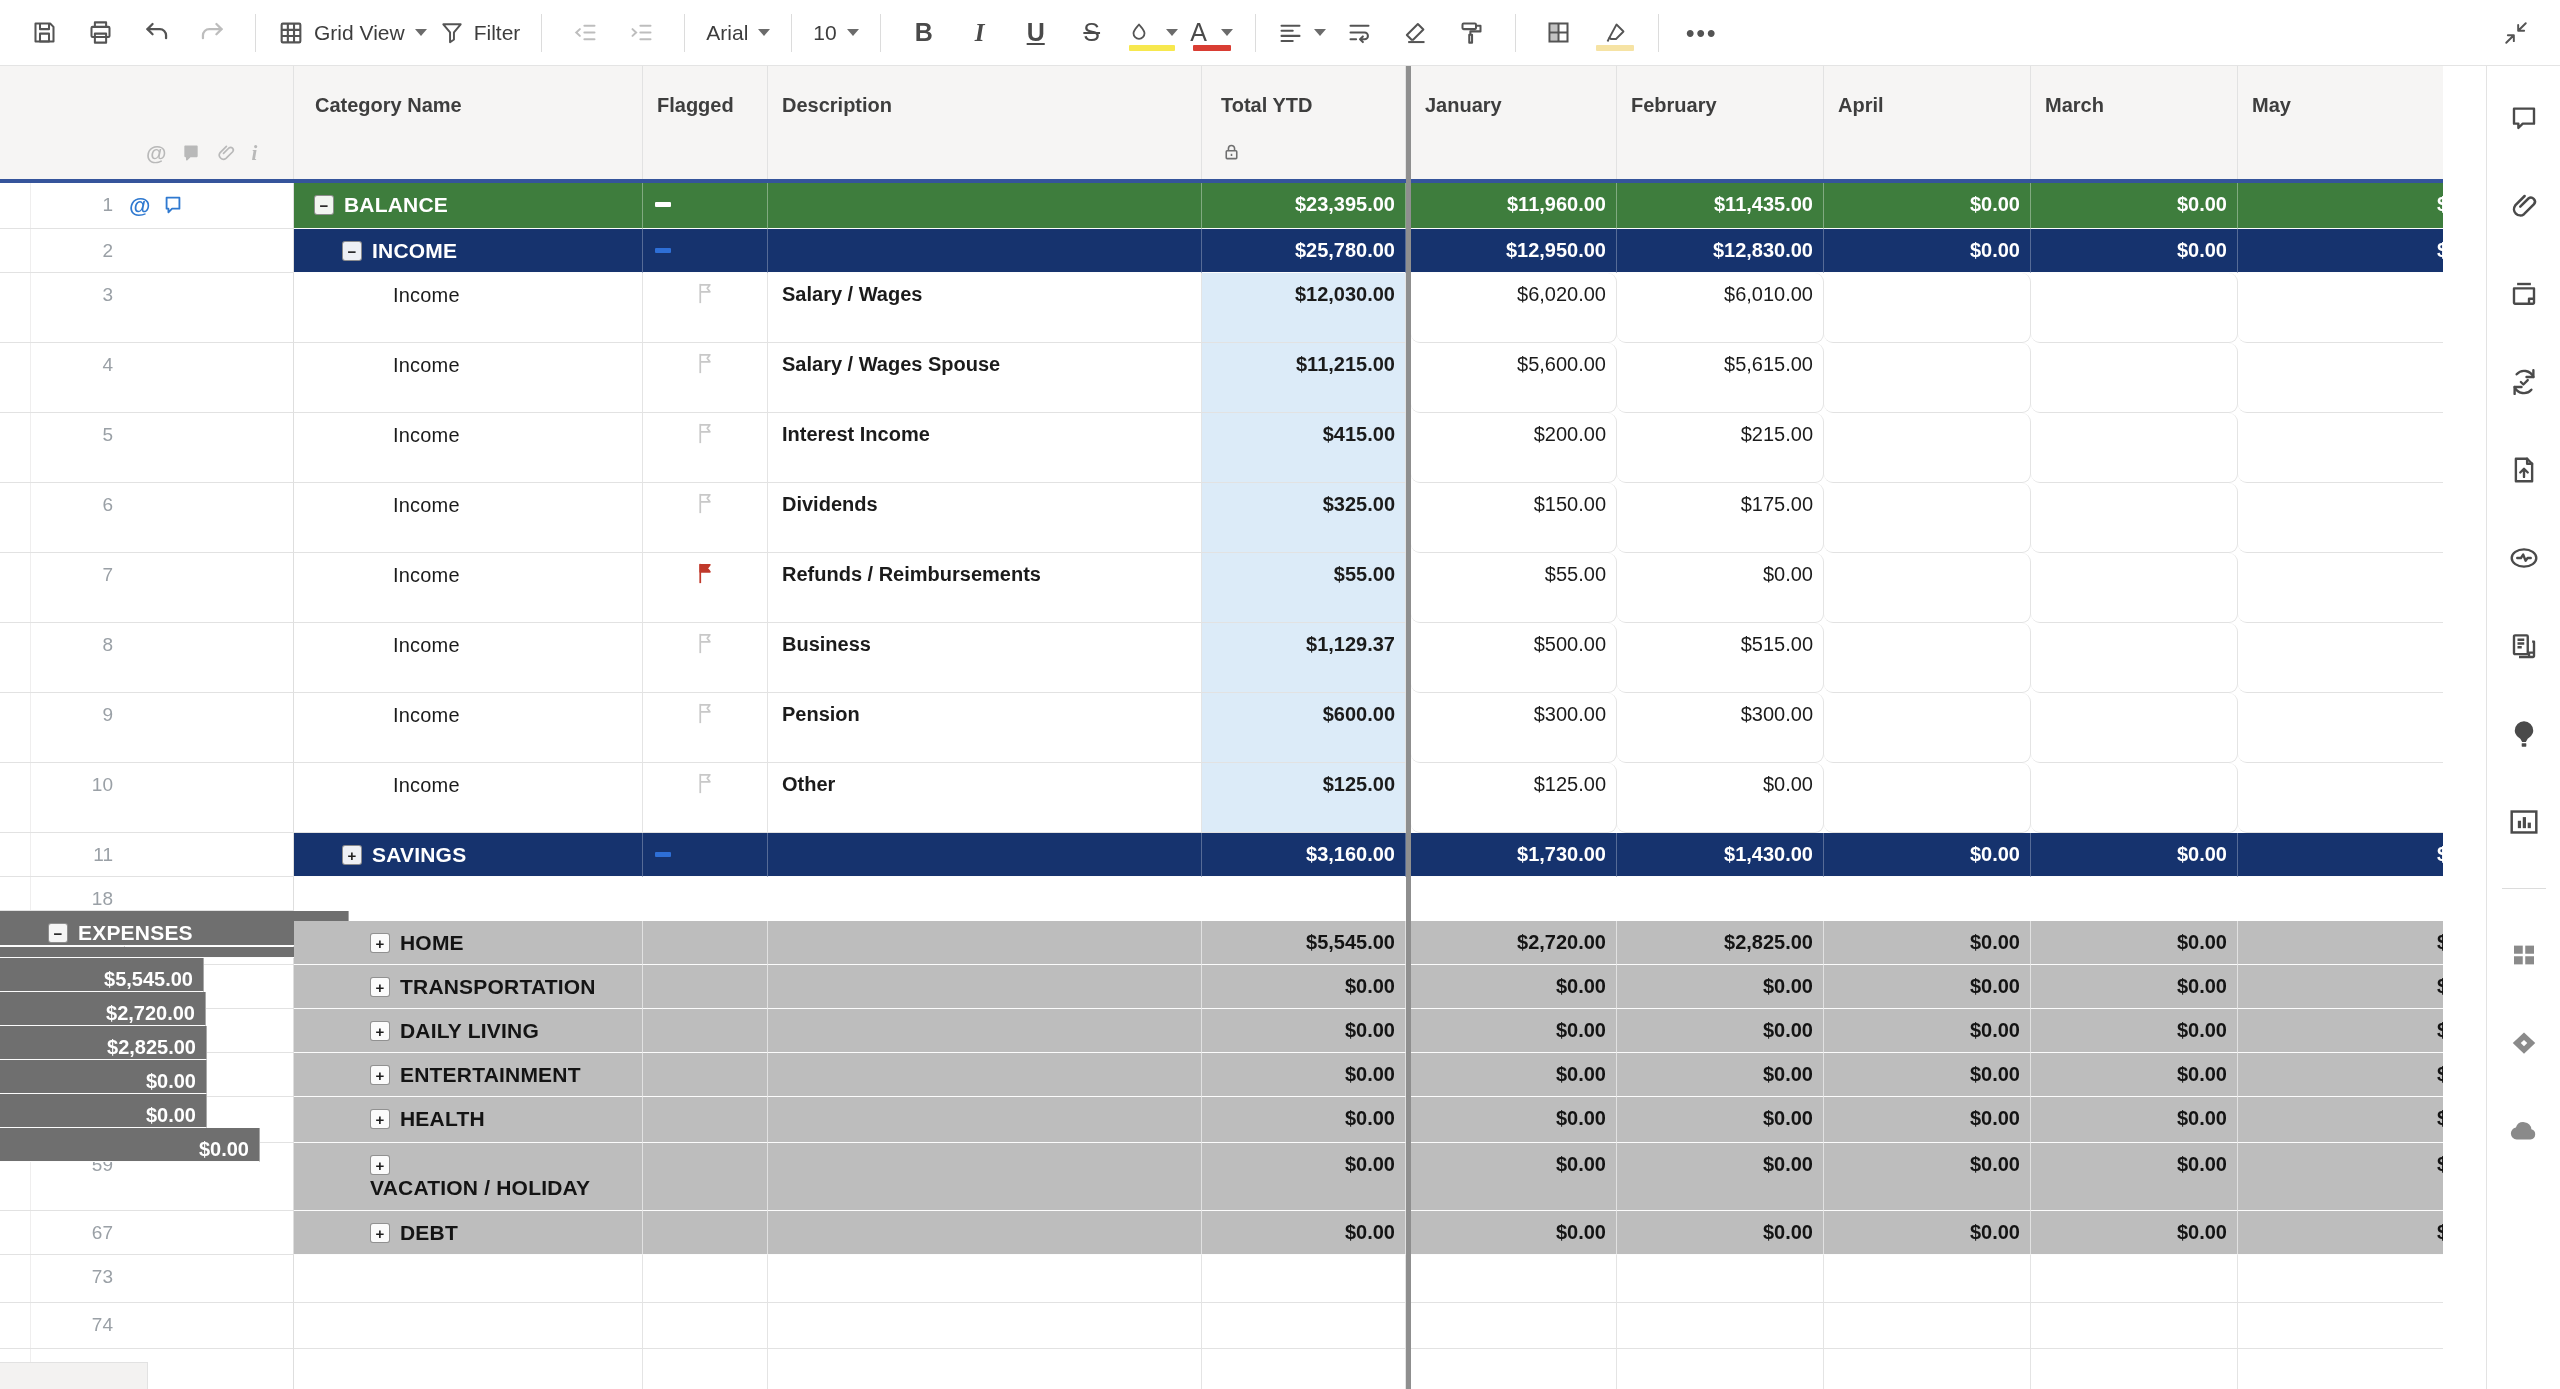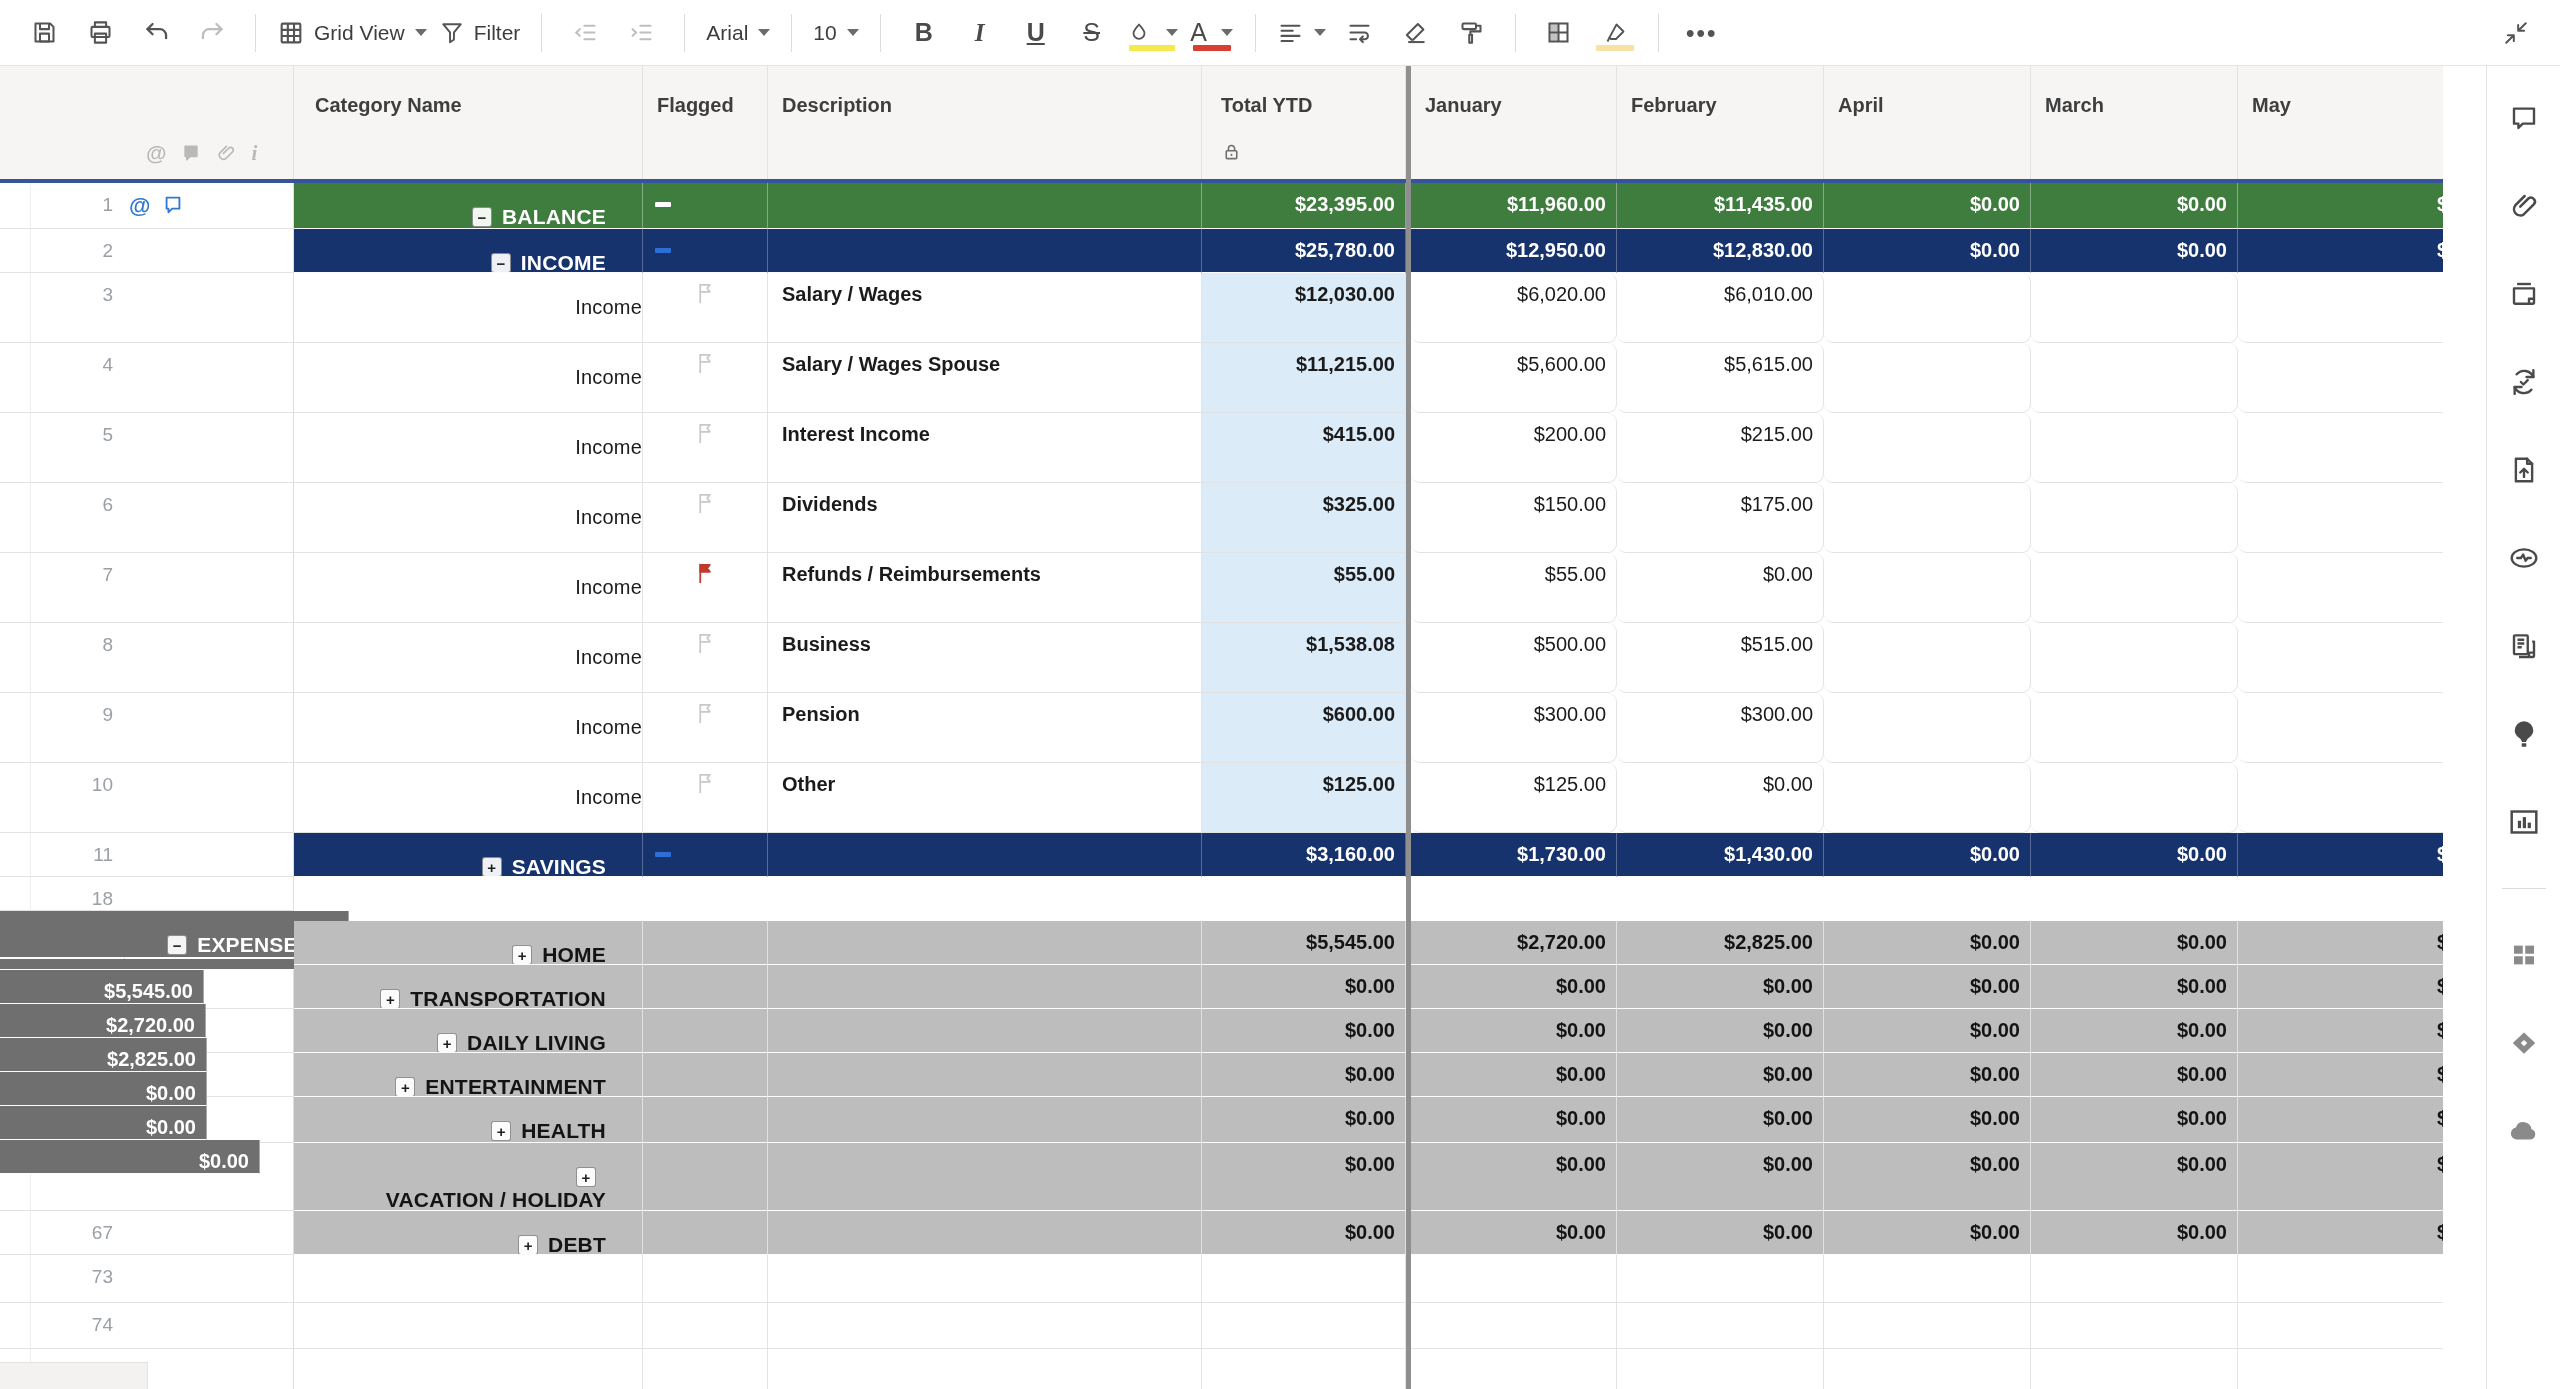--- a/index.html
+++ b/index.html
@@ -53,21 +53,21 @@
   .gutter .strip{width:30px;border-right:1px solid #efeeee;flex:none;}
   .gutter .num{width:98px;text-align:right;padding:11px 16px 0 0;font-size:19px;color:#9aa0a6;box-sizing:border-box;flex:none;}
   .gutter .ricons{display:flex;gap:12px;padding-top:11px;color:var(--rowblue);align-items:flex-start;}
   .gutter .ricons .gi{font-size:22px;font-weight:bold;line-height:24px;}
   
   .row.green  .cell{background:var(--green);color:#fff;border-right-color:rgba(255,255,255,.35);border-bottom-color:#fcfcfc;}
   .row.navy   .cell{background:var(--navy);color:#fff;border-right-color:rgba(255,255,255,.28);border-bottom-color:#fcfcfc;}
   .row.dgray  .cell{background:var(--dgray);color:#fff;border-right-color:rgba(255,255,255,.4);border-bottom-color:#fcfcfc;}
   .row.lgray  .cell{background:var(--lgray);color:#141414;border-right-color:rgba(255,255,255,.55);border-bottom-color:#fcfcfc;}
   .row.green .cell.sp,.row.navy .cell.sp,.row.dgray .cell.sp,.row.lgray .cell.sp{background:transparent;}
-  .cat{padding-top:22px;text-align:right;}
+  .cat{padding-top:10px;}
   .cat .label{font-weight:bold;font-size:21px;letter-spacing:.2px;line-height:24px;display:inline-block;vertical-align:top;}
   .cat.childcat .label{font-weight:normal;font-size:20px;}
   .toggle{display:inline-flex;width:18px;height:18px;border-radius:3px;background:rgba(255,255,255,.93);
     border:1px solid rgba(40,40,40,.5);color:#1d1d1d;font-size:15px;font-weight:bold;
     align-items:center;justify-content:center;margin-right:10px;vertical-align:top;margin-top:2px;line-height:1;}
   .desc{font-weight:bold;padding:10px 0 0 14px;}
   .money{text-align:right;padding:10px 10px 0 0;font-weight:bold;white-space:nowrap;}
   .money.reg{font-weight:normal;border-radius:9px;}
   .cell.ytdchild{background:var(--ytdbg);}
   .dash{display:block;width:16px;height:5px;border-radius:1px;margin:19px 0 0 12px;}
@@ -417,21 +417,21 @@
           <span class="num">8</span>
         </div>
         <div class="cell cat w-cat colored childcat" style="padding-left: 99px;"><span class="label">Income</span></div>
         <div class="cell w-flag colored flagwrap"><span style="display:inline-flex;">
             <svg width="21" height="25" viewBox="0 0 24 28" fill="none" stroke="#c8c8c8" stroke-width="2" stroke-linejoin="round">
               <path d="M6 3v22"></path>
               <path d="M6 4h11l-3 4 3 4H6"></path>
             </svg>
           </span></div>
         <div class="cell desc w-desc colored">Business</div>
-        <div class="cell money w-ytd colored ytdchild">$1,538.08</div>
+        <div class="cell money w-ytd colored ytdchild">$1,129.37</div>
         <div class="cell sp w-sp"></div>
         <div class="cell money w-m1 colored reg">$500.00</div>
         <div class="cell money w-m2 colored reg">$515.00</div>
         <div class="cell money w-m3 colored reg"></div>
         <div class="cell money w-m4 colored reg"></div>
         <div class="cell money w-m5 colored reg"></div>
       </div>
       <div class="row child" style="height: 70px;">
         <div class="gutter w-gutter">
           <span class="strip"></span>

